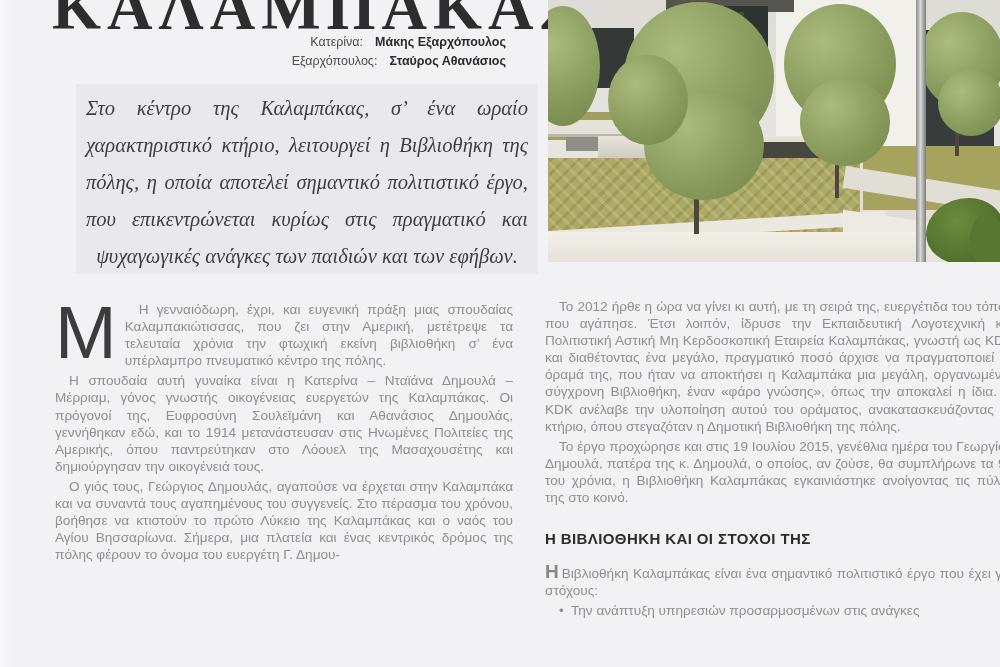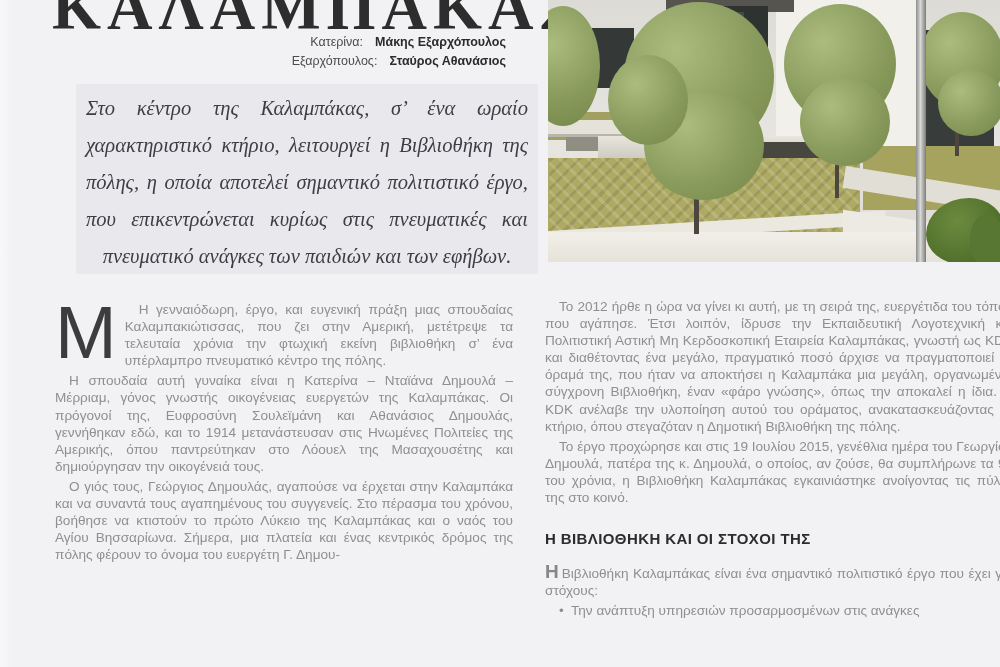--- a/index.html
+++ b/index.html
@@ -99,21 +99,21 @@
   <div class="credits">
     <div class="credit-line">
       <span class="credit-label">Κατερίνα:</span><span class="credit-name">Μάκης Εξαρχόπουλος</span>
     </div>
     <div class="credit-line">
       <span class="credit-label">Εξαρχόπουλος:</span><span class="credit-name">Σταύρος Αθανάσιος</span>
     </div>
   </div>
 
   <div class="lead-panel">
-    <p class="lead-text">Στο κέντρο της Καλαμπάκας, σ’ ένα ωραίο χαρακτηριστικό κτήριο, λειτουργεί η Βιβλιοθήκη της πόλης, η οποία αποτελεί σημαντικό πολιτιστικό έργο, που επικεντρώνεται κυρίως στις πνευματικές και πνευματικό ανάγκες των παιδιών και των εφήβων.</p>
+    <p class="lead-text">Στο κέντρο της Καλαμπάκας, σ’ ένα ωραίο χαρακτηριστικό κτήριο, λειτουργεί η Βιβλιοθήκη της πόλης, η οποία αποτελεί σημαντικό πολιτιστικό έργο, που επικεντρώνεται κυρίως στις πραγματικό και ψυχαγωγικές ανάγκες των παιδιών και των εφήβων.</p>
   </div>
 
   <div class="photo">
     <div class="facade"></div>
     <div class="facade-bright"></div>
     <div class="awning"></div>
     <div class="door">
       <div class="door-slat"></div>
       <div class="door-slat2"></div>
     </div>
@@ -148,21 +148,21 @@
     <div class="puff" style="left:372px;top:12px;width:84px;height:96px;"></div>
     <div class="puff" style="left:390px;top:70px;width:66px;height:66px;"></div>
 
     <div class="pole"></div>
     <div class="bush"></div>
     <div class="bush2"></div>
   </div>
 
   <div class="col col-left">
     <p><span class="dropcap">Μ</span></p>
-    <p class="indent">Η γενναιόδωρη, έργο, και ευγενική πράξη μιας σπουδαίας Καλαμπακιώτισσας, που ζει στην Αμερική, μετέτρεψε τα τελευταία χρόνια την φτωχική εκείνη βιβλιοθήκη σ’ ένα υπέρλαμπρο πνευματικό κέντρο της πόλης.</p>
+    <p class="indent">Η γενναιόδωρη, έχρι, και ευγενική πράξη μιας σπουδαίας Καλαμπακιώτισσας, που ζει στην Αμερική, μετέτρεψε τα τελευταία χρόνια την φτωχική εκείνη βιβλιοθήκη σ’ ένα υπέρλαμπρο πνευματικό κέντρο της πόλης.</p>
     <p class="indent">Η σπουδαία αυτή γυναίκα είναι η Κατερίνα – Νταϊάνα Δημουλά – Μέρριαμ, γόνος γνωστής οικογένειας ευεργετών της Καλαμπάκας. Οι πρόγονοί της, Ευφροσύνη Σουλεϊμάνη και Αθανάσιος Δημουλάς, γεννήθηκαν εδώ, και το 1914 μετανάστευσαν στις Ηνωμένες Πολιτείες της Αμερικής, όπου παντρεύτηκαν στο Λόουελ της Μασαχουσέτης και δημιούργησαν την οικογένειά τους.</p>
     <p class="indent">Ο γιός τους, Γεώργιος Δημουλάς, αγαπούσε να έρχεται στην Καλαμπάκα και να συναντά τους αγαπημένους του συγγενείς. Στο πέρασμα του χρόνου, βοήθησε να κτιστούν το πρώτο Λύκειο της Καλαμπάκας και ο ναός του Αγίου Βησσαρίωνα. Σήμερα, μια πλατεία και ένας κεντρικός δρόμος της πόλης φέρουν το όνομα του ευεργέτη Γ. Δημου-</p>
   </div>
 
   <div class="col col-right">
     <p class="indent">Το 2012 ήρθε η ώρα να γίνει κι αυτή, με τη σειρά της, ευεργέτιδα του τόπου που αγάπησε. Έτσι λοιπόν, ίδρυσε την Εκπαιδευτική Λογοτεχνική και Πολιτιστική Αστική Μη Κερδοσκοπική Εταιρεία Καλαμπάκας, γνωστή ως KDK και διαθέτοντας ένα μεγάλο, πραγματικό ποσό άρχισε να πραγματοποιεί το όραμά της, που ήταν να αποκτήσει η Καλαμπάκα μια μεγάλη, οργανωμένη, σύγχρονη Βιβλιοθήκη, έναν «φάρο γνώσης», όπως την αποκαλεί η ίδια. Η KDK ανέλαβε την υλοποίηση αυτού του οράματος, ανακατασκευάζοντας το κτήριο, όπου στεγαζόταν η Δημοτική Βιβλιοθήκη της πόλης.</p>
     <p class="indent">Το έργο προχώρησε και στις 19 Ιουλίου 2015, γενέθλια ημέρα του Γεωργίου Δημουλά, πατέρα της κ. Δημουλά, ο οποίος, αν ζούσε, θα συμπλήρωνε τα 96 του χρόνια, η Βιβλιοθήκη Καλαμπάκας εγκαινιάστηκε ανοίγοντας τις πύλες της στο κοινό.</p>
     <h2 class="section-heading">Η ΒΙΒΛΙΟΘΗΚΗ ΚΑΙ ΟΙ ΣΤΟΧΟΙ ΤΗΣ</h2>
     <p><span class="lead-in">Η</span><span>Βιβλιοθήκη Καλαμπάκας είναι ένα σημαντικό πολιτιστικό έργο που έχει για στόχους:</span></p>
     <ul class="goals">

